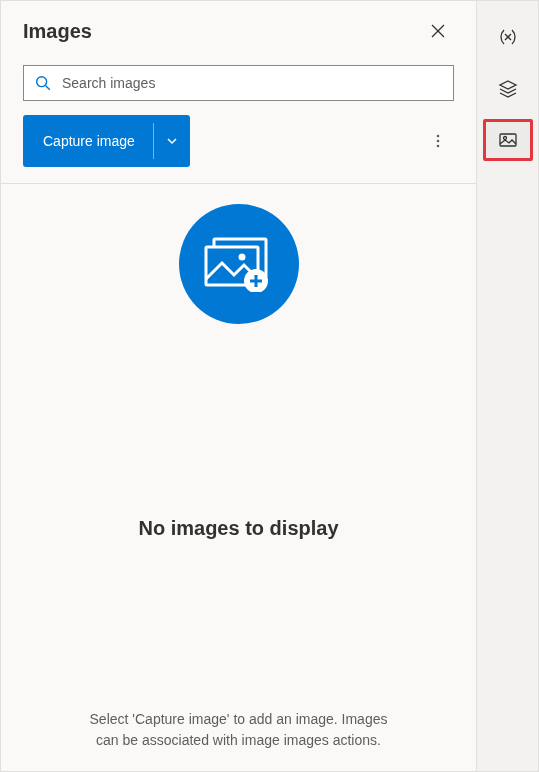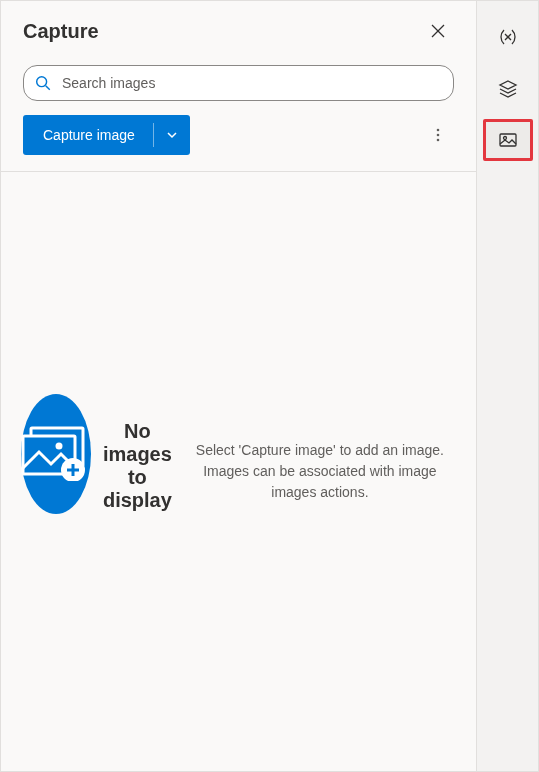--- a/index.html
+++ b/index.html
@@ -47,21 +47,21 @@
       width: 14px;
       height: 14px;
     }
     .search-wrap {
       padding: 8px 22px 14px 22px;
     }
     .search-box {
       display: flex;
       align-items: center;
       border: 1px solid #8a8886;
-      border-radius: 14px;
+      border-radius: 0;
       background: #fff;
       height: 36px;
       padding: 0 10px;
     }
     .search-box svg {
       width: 18px;
       height: 18px;
       margin-right: 10px;
       flex-shrink: 0;
     }
@@ -80,21 +80,21 @@
       display: flex;
       align-items: center;
       justify-content: space-between;
       padding: 0 22px 16px 22px;
     }
     .split-button {
       display: flex;
       background: #0078d4;
       border-radius: 3px;
       overflow: hidden;
-      height: 40px;
+      height: 52px;
     }
     .split-button .primary {
       color: #fff;
       font-size: 14px;
       font-weight: 400;
       border: none;
       background: transparent;
       padding: 0 18px 0 20px;
       cursor: pointer;
       display: flex;
@@ -129,21 +129,21 @@
       cursor: pointer;
     }
     .more-btn svg {
       width: 16px;
       height: 16px;
     }
     .content {
       flex: 1;
       border-top: 1px solid #e1dfdd;
       display: flex;
-      flex-direction: row;
+      flex-direction: column;
       align-items: center;
       justify-content: space-between;
       padding: 20px;
     }
     .empty-icon {
       width: 120px;
       height: 120px;
       border-radius: 50%;
       background: #0078d4;
       display: flex;
@@ -198,21 +198,21 @@
       height: 42px;
       border: 3px solid #e3373f;
       background: #edebe9;
     }
   </style>
 </head>
 <body>
 
 <div class="main-panel">
   <div class="header">
-    <h1>Capture</h1>
+    <h1>Images</h1>
     <button class="close-btn">
       <svg viewBox="0 0 14 14" stroke="#323130" stroke-width="1.2" fill="none">
         <line x1="1" y1="1" x2="13" y2="13"></line>
         <line x1="13" y1="1" x2="1" y2="13"></line>
       </svg>
     </button>
   </div>
 
   <div class="search-wrap">
     <div class="search-box">

